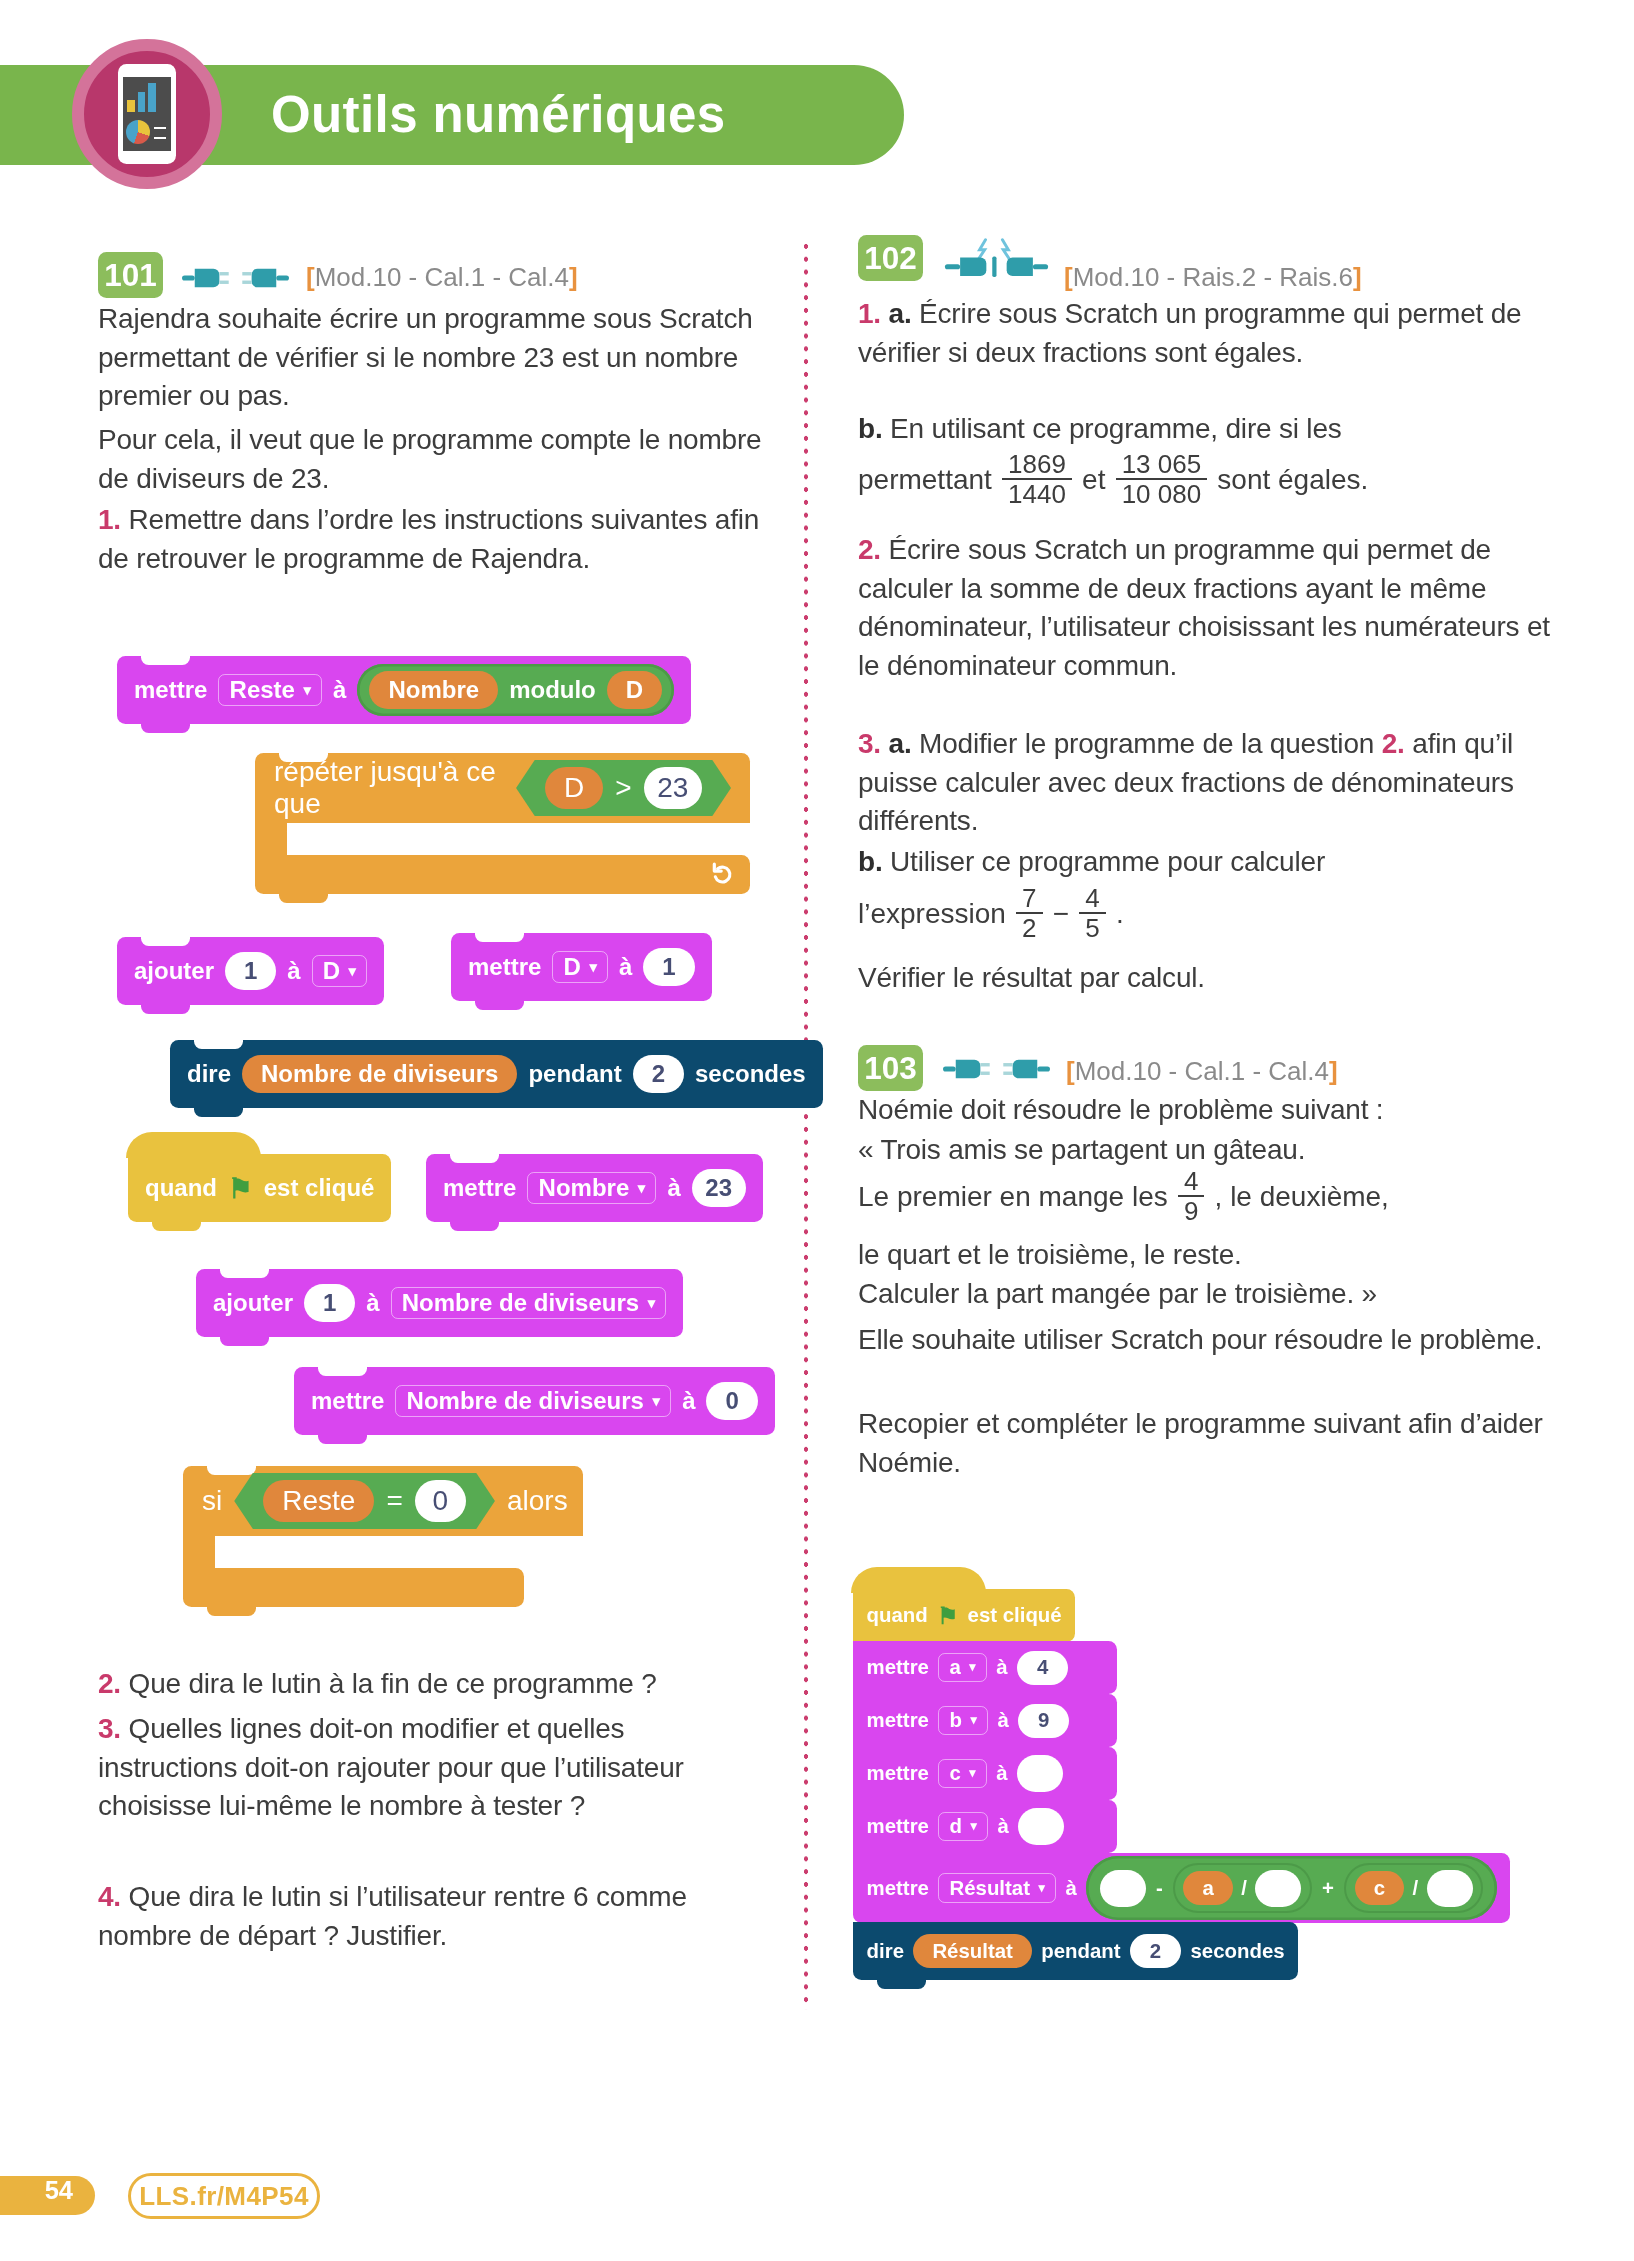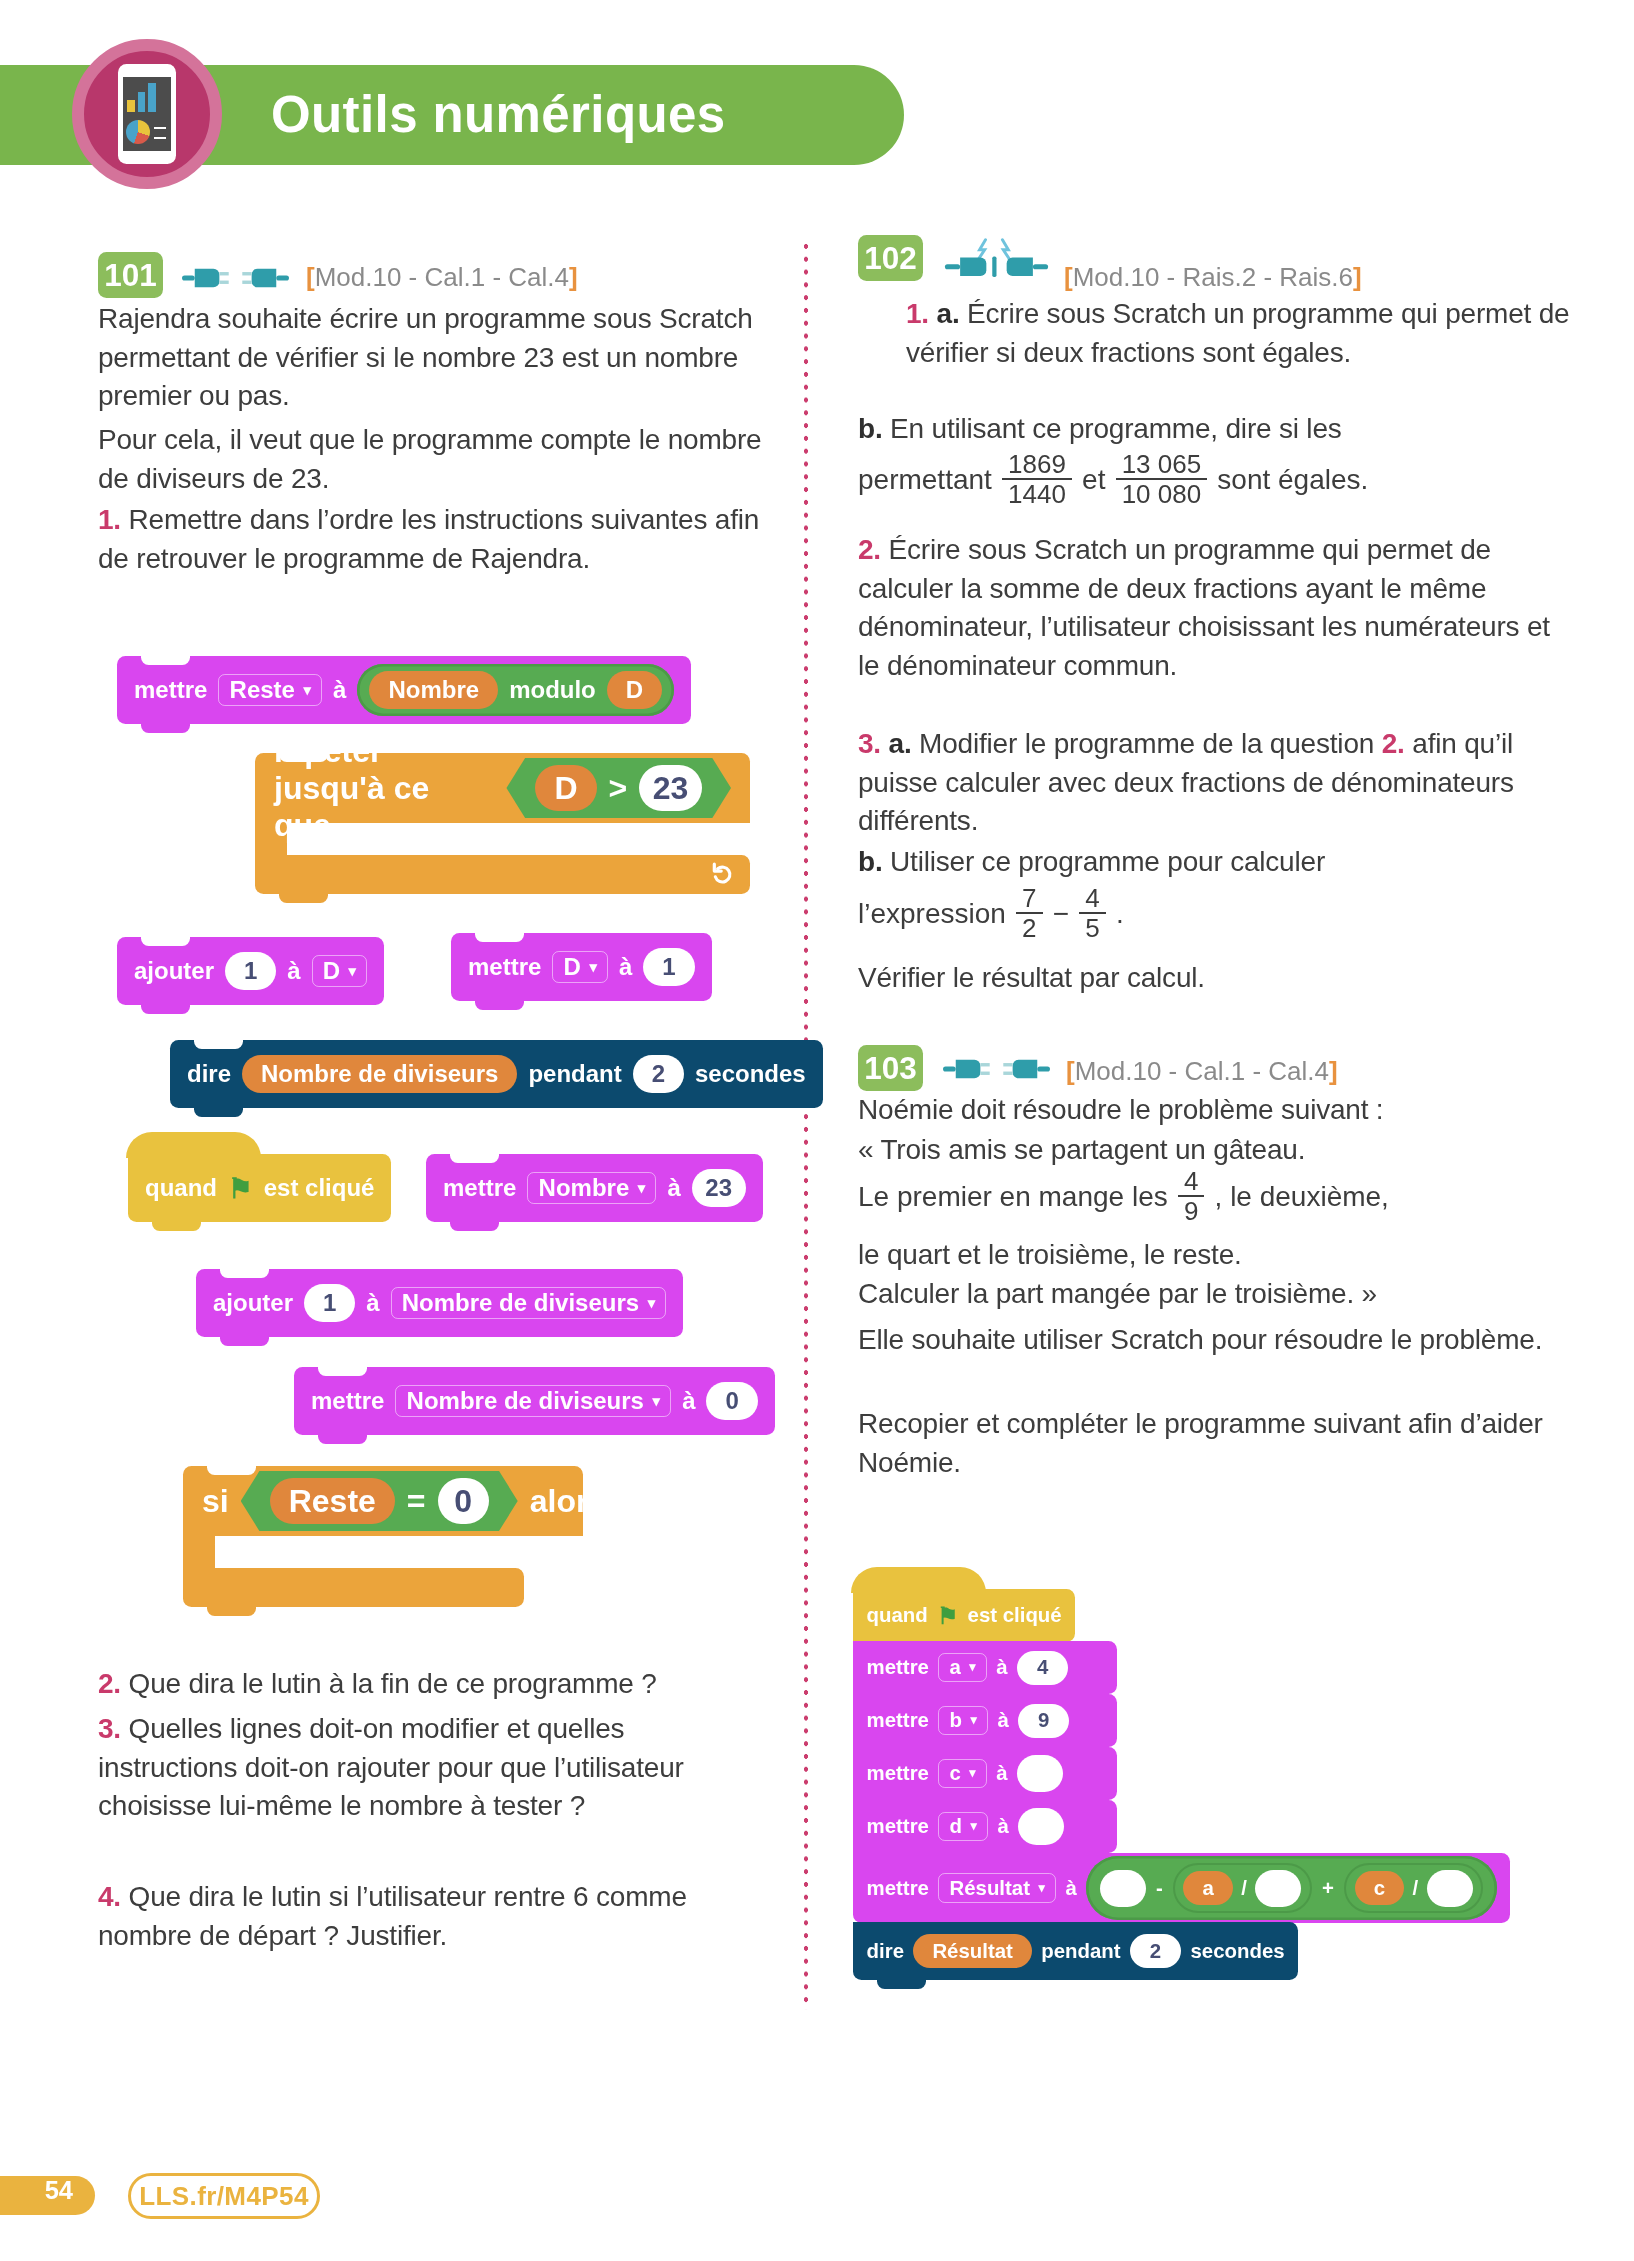--- a/index.html
+++ b/index.html
@@ -61,21 +61,21 @@
   .hex{background:#57ab52;clip-path:polygon(19px 0,calc(100% - 19px) 0,100% 50%,
        calc(100% - 19px) 100%,19px 100%,0 50%);display:inline-flex;align-items:center;
        gap:12px;padding:7.7px 29px;line-height:1;}
   .nest{display:inline-flex;align-items:center;gap:8.5px;border:2.6px solid #4c9a48;
         border-radius:851px;padding:4.3px 8.5px;}
   .greenbar{background:#57ab52;border-radius:851px;display:inline-flex;align-items:center;
             gap:10.2px;padding:7.7px 13.6px;box-shadow:inset 0 0 0 2.6px #4c9a48;}
   .flag{color:#3f9e3f;font-size:1.15em;}
   
   .cblock{position:absolute;}
-  .c-head{display:flex;align-items:center;gap:12px;color:#fff;font-weight:bold;font-size:32px;
+  .c-head{display:flex;align-items:center;gap:12px;color:#fff;font-weight:normal;font-size:28px;
           padding:0 19px;height:70px;border-radius:8.5px 8.5px 0 0;position:relative;}
   .c-mouth{display:flex;height:32px;}
   .c-arm{width:32px;}
   .c-gap{flex:1;background:#fff;border-radius:8.5px 8.5px 8.5px 8.5px / 8.5px 8.5px 8.5px 8.5px;}
   .c-foot{height:39px;border-radius:0 8.5px 8.5px 8.5px;position:relative;
           display:flex;align-items:center;justify-content:flex-end;padding:0 15.3px;}
   
   .frac{display:inline-flex;flex-direction:column;align-items:center;line-height:1.05;
         font-size:26px;color:#3d3d3d;vertical-align:middle;}
   .frac .den{border-top:2.6px solid #3d3d3d;padding:0.9px 6px 0 6px;}
@@ -281,21 +281,21 @@
         <rect x="2" y="15" width="18" height="6" rx="3" fill="#2f9daa"></rect>
         <path d="M20 7 h24 a7 7 0 0 1 7 7 v8 a7 7 0 0 1 -7 7 h-24 z" fill="#2f9daa"></path>
       </g>
     </g>
   </svg>
 </div>
 <div class="abs tag" style="left:1064px;top:262px;">
   <span class="bk">[</span><span>Mod.10 - Rais.2 - Rais.6</span><span class="bk">]</span>
 </div>
 
-<div class="abs txt" style="left:858px;top:295px;width:698px;margin-left:48px;">
+<div class="abs txt" style="left:858px;top:295px;width:698px;">
   <span class="qnum">1.</span> <span class="sub">a.</span> <span>Écrire sous Scratch un programme qui permet de vérifier si deux fractions sont égales.</span>
 </div>
 <div class="abs txt" style="left:858px;top:410px;width:698px;">
   <span class="sub">b.</span> <span>En utilisant ce programme, dire si les</span>
 </div>
 <div class="abs fracline" style="left:858px;top:451px;">
   <span>permettant</span>
   <span class="frac">
       <span class="num">1869</span>
       <span class="den">1440</span>

